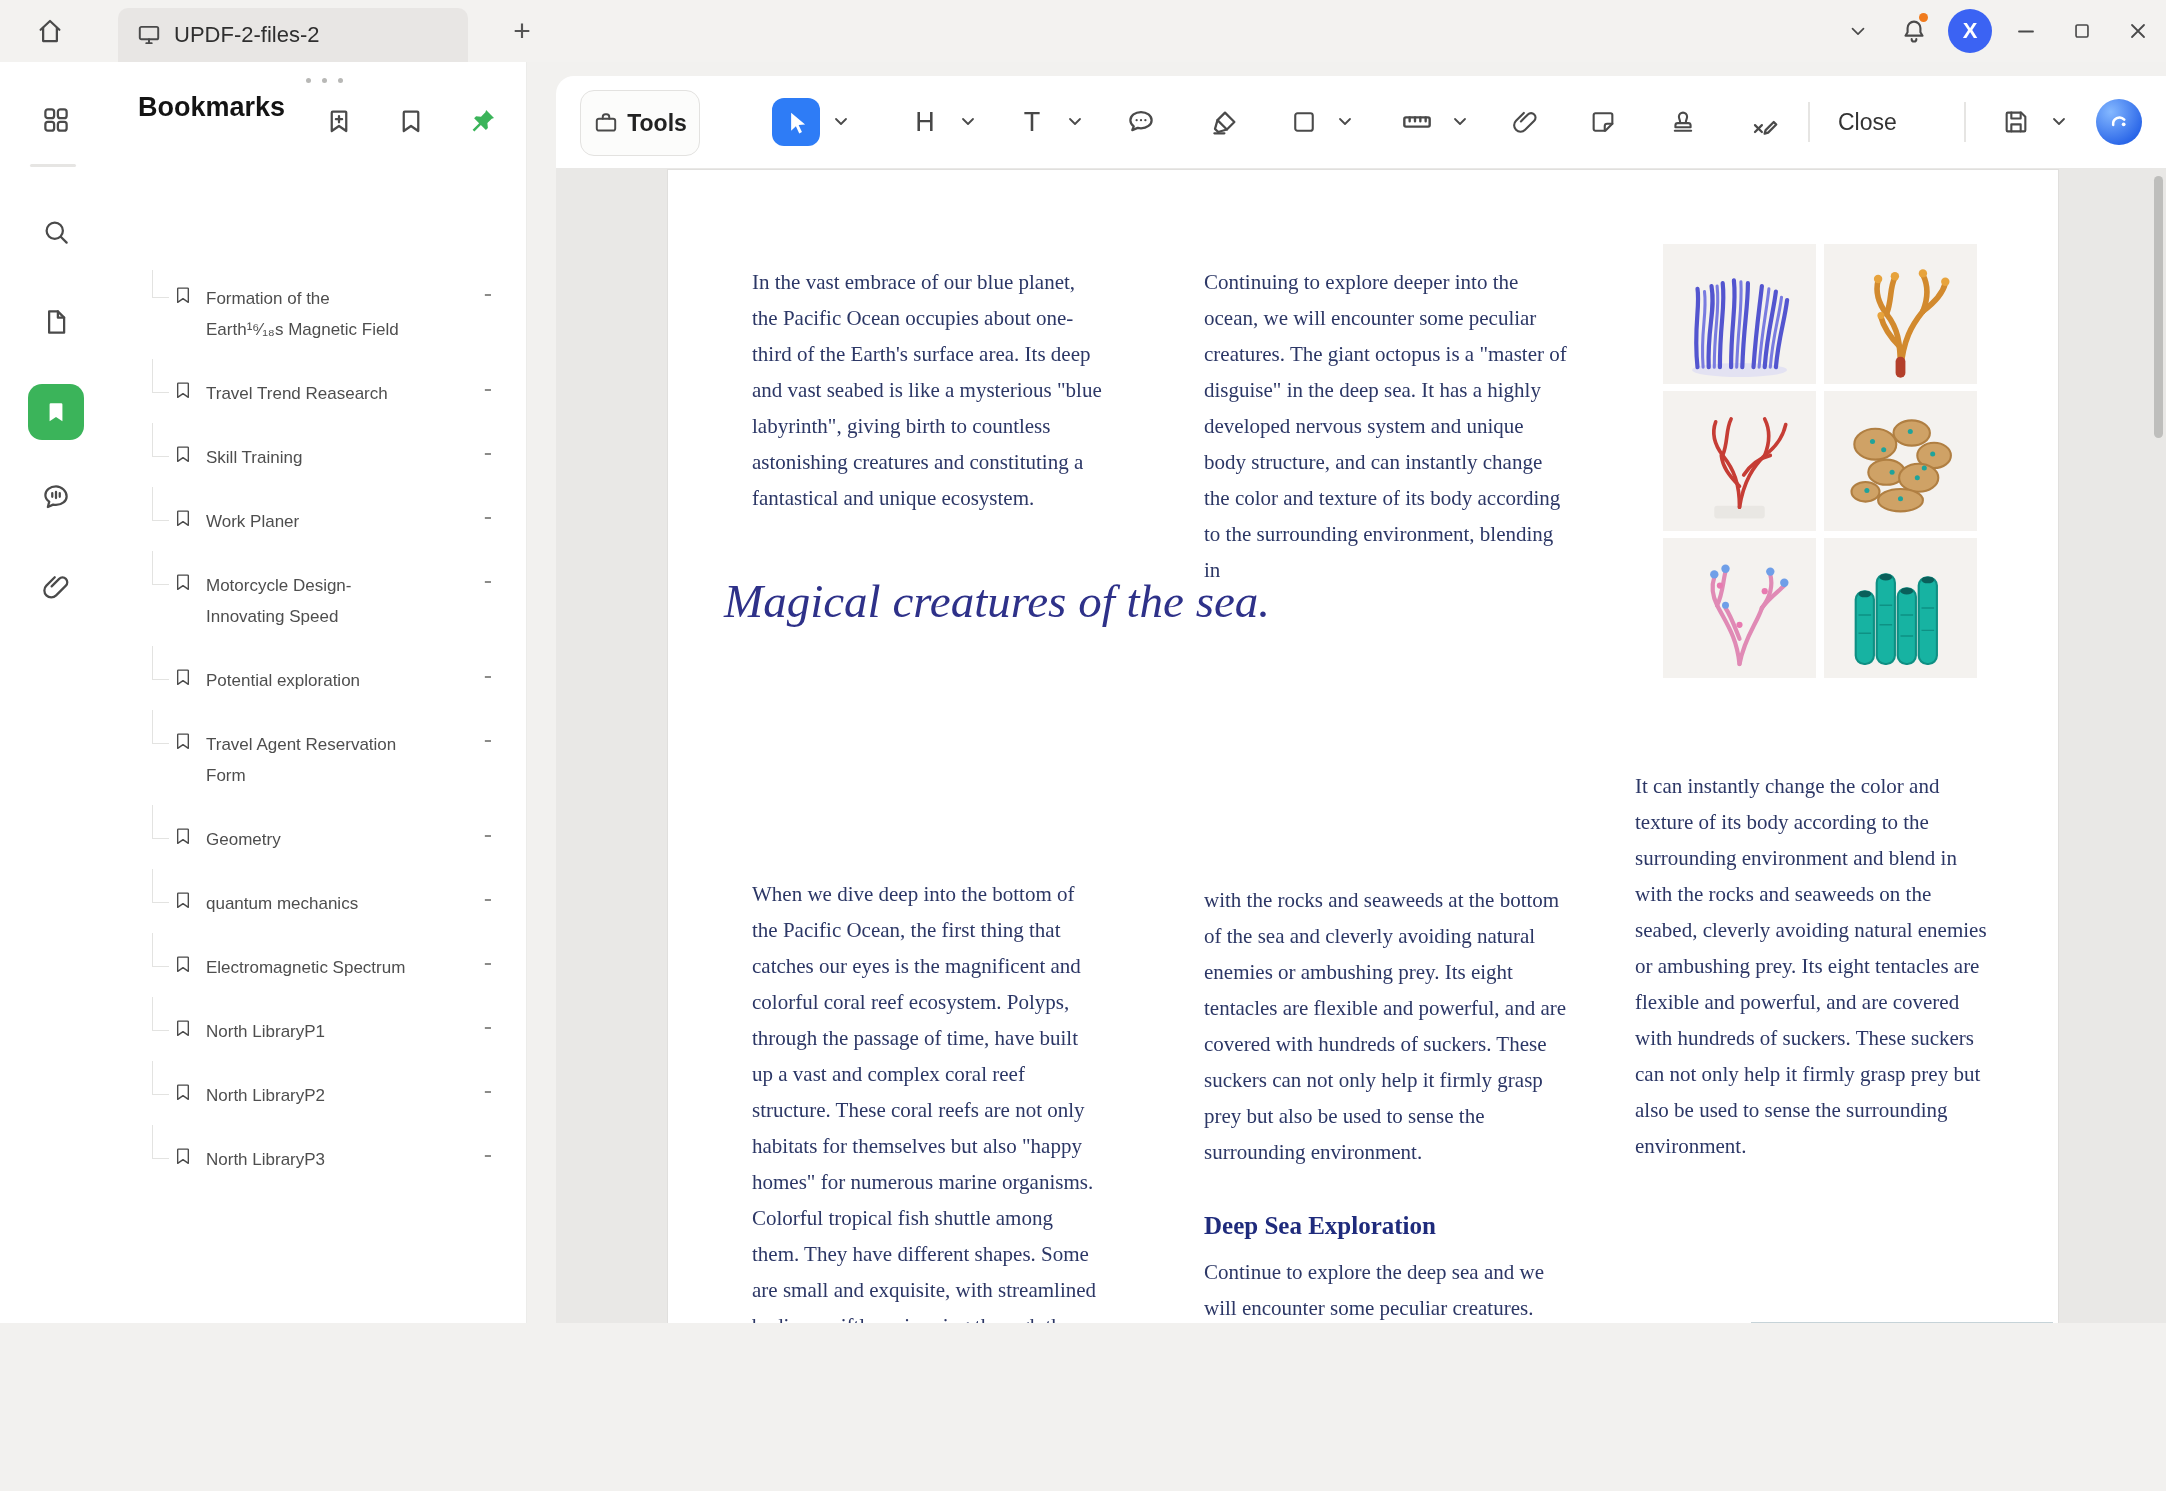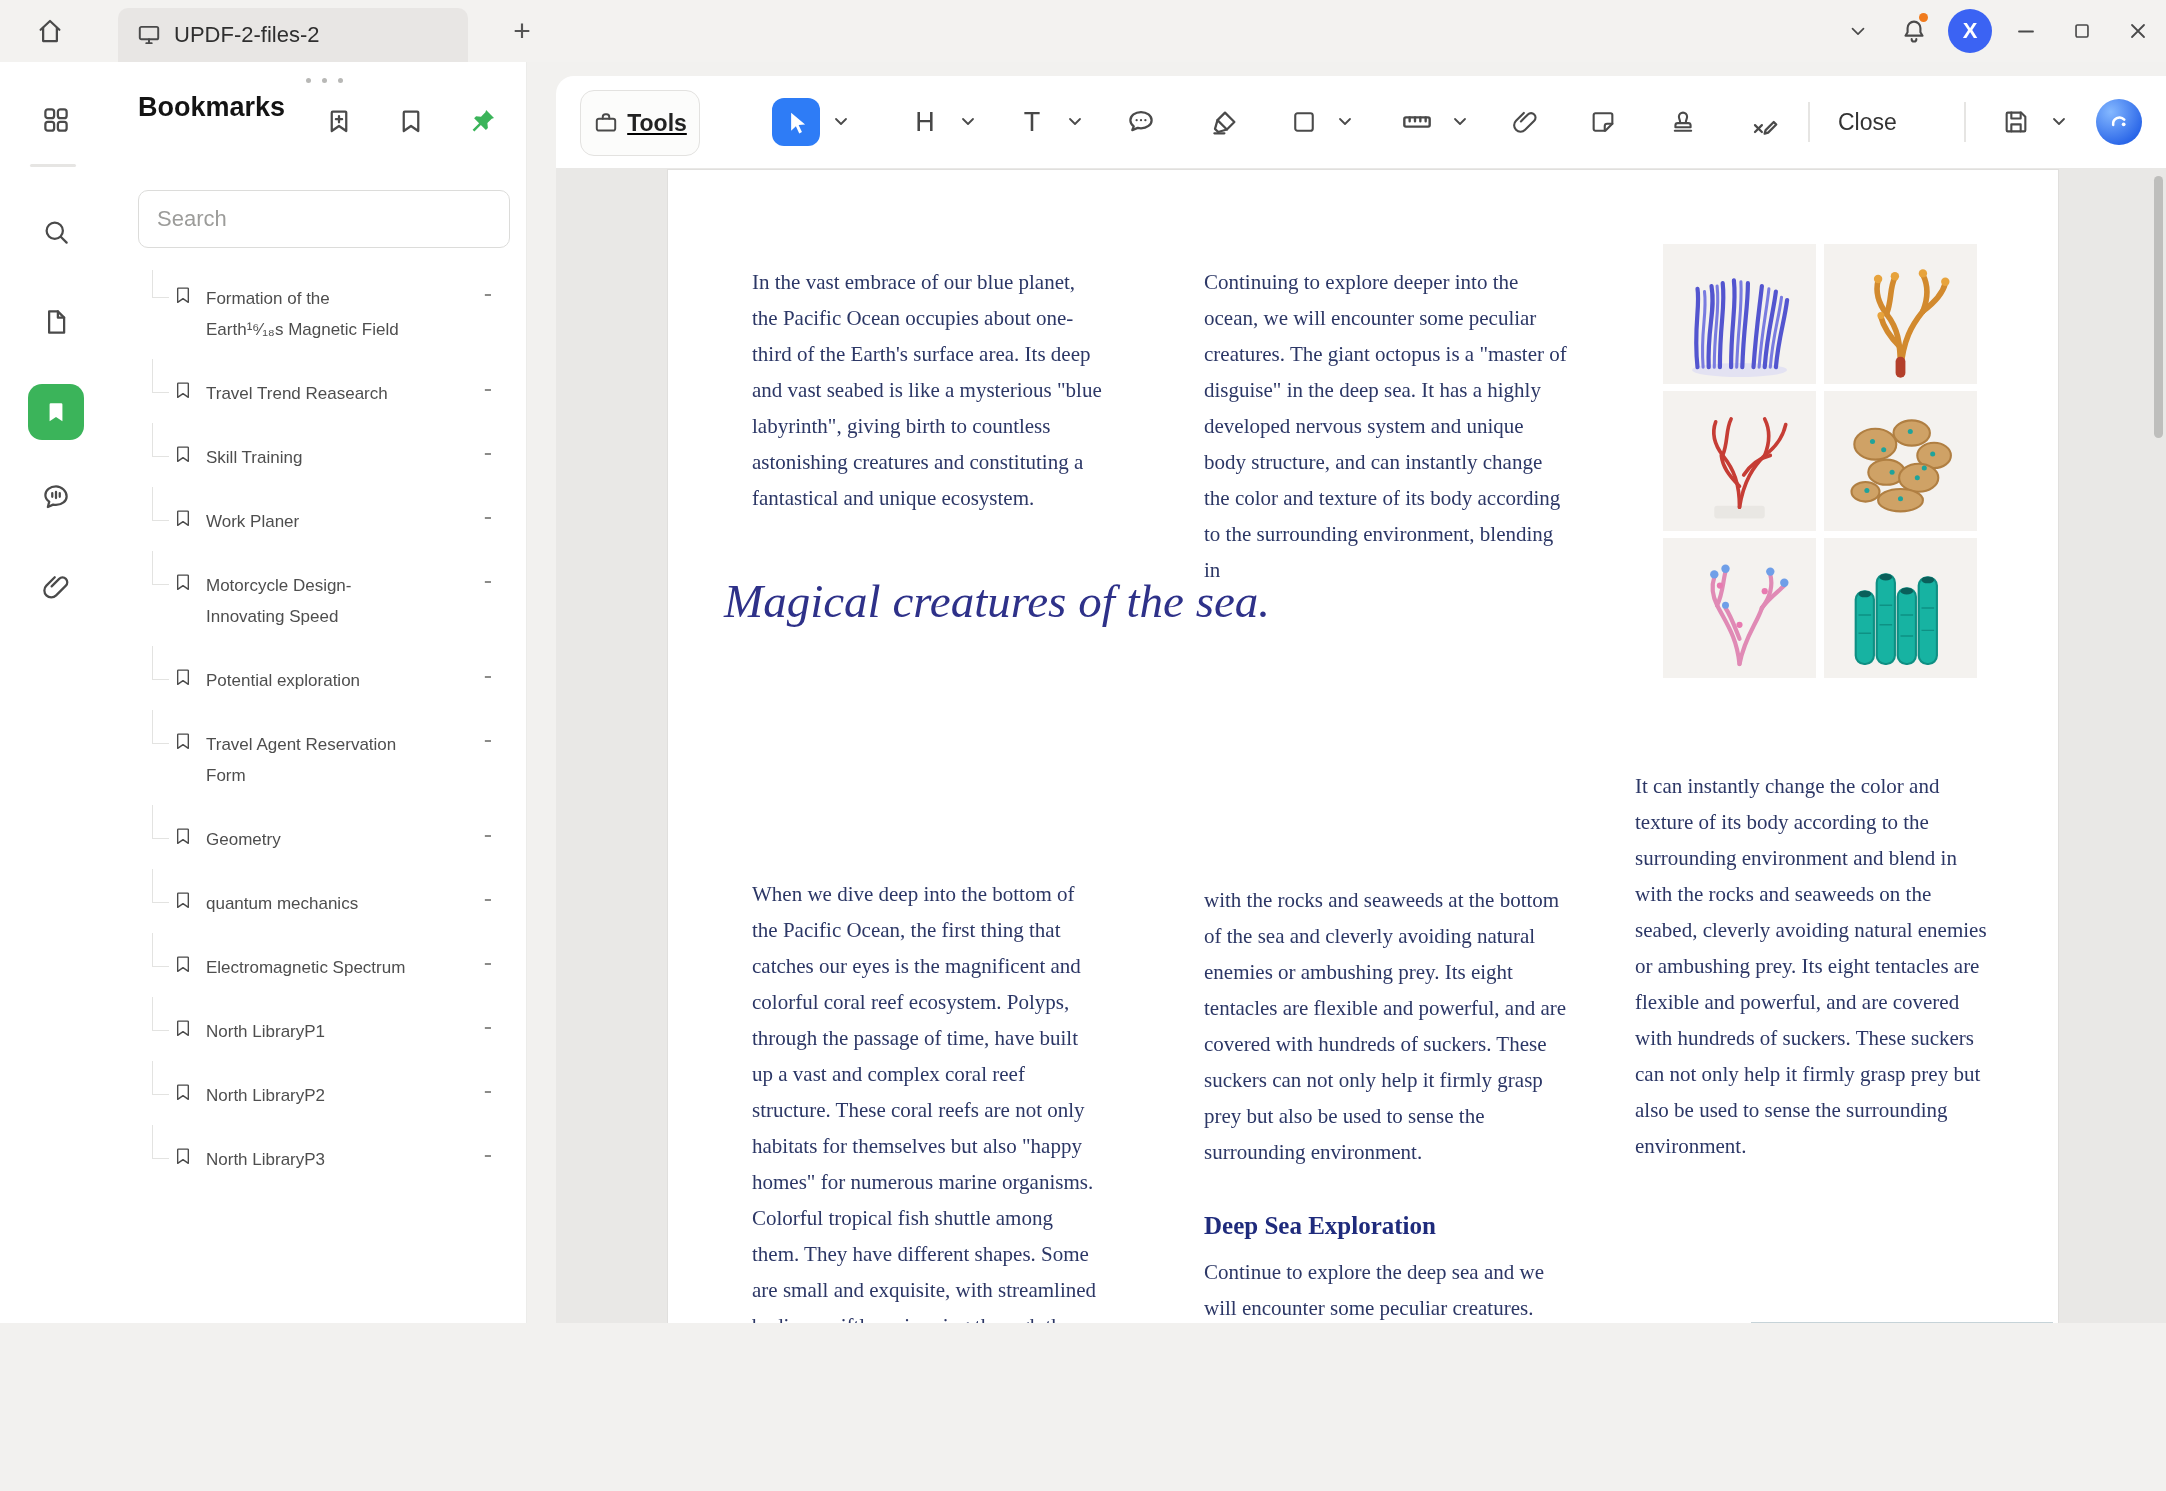--- a/index.html
+++ b/index.html
@@ -34,21 +34,21 @@
   .search-box input::placeholder{color:#9c9c9a;}
   .bm-list{position:absolute;left:0;right:0;top:208px;bottom:0;overflow:hidden;}
   .bm-item{position:relative;margin-bottom:7px;padding:13px 70px 13px 100px;min-height:30px;}
   .bm-tree{position:absolute;left:46px;top:-6px;width:16px;height:33px;border-left:1.6px solid #e3e3e1;border-bottom:1.6px solid #e3e3e1;}
   .bm-ic{position:absolute;left:66px;top:14px;width:22px;height:22px;}
   .bm-label{display:inline-block;max-width:205px;font-size:17px;line-height:31px;color:#4e4e4e;}
   .bm-dash{position:absolute;right:34px;top:9px;font-size:25px;color:#8b8b89;}
   
   .main{position:absolute;left:556px;top:76px;right:0;bottom:0;background:#ffffff;border-top-left-radius:18px;}
   .toolbar{position:absolute;left:0;top:0;right:0;height:92px;}
-  .tools-btn{position:absolute;left:24px;top:14px;width:118px;height:64px;border:1.5px solid #e3e2e0;border-radius:14px;background:#fcfcfb;display:flex;align-items:center;justify-content:center;gap:8px;text-decoration:underline;}
+  .tools-btn{position:absolute;left:24px;top:14px;width:118px;height:64px;border:1.5px solid #e3e2e0;border-radius:14px;background:#fcfcfb;display:flex;align-items:center;justify-content:center;gap:8px;}
   .tools-label{font-size:23px;font-weight:600;color:#222;}
   .tool{position:absolute;top:22px;width:48px;height:48px;display:flex;align-items:center;justify-content:center;}
   .tool-active{background:#2e7cf6;border-radius:12px;}
   .glyph-tool{font-size:27px;font-weight:500;color:#474747;font-family:"Liberation Sans",sans-serif;}
   .chev{position:absolute;top:41px;width:14px;height:10px;}
   .tb-divider{position:absolute;top:26px;width:1.5px;height:40px;background:#e6e5e3;}
   .close-btn{position:absolute;left:1282px;top:0;height:92px;display:flex;align-items:center;font-size:23px;color:#333;}
   .ai-circle{position:absolute;left:1540px;top:23px;width:46px;height:46px;border-radius:50%;background:radial-gradient(circle at 32% 28%,#84b8ff,#2a66e8 75%);display:flex;align-items:center;justify-content:center;}
   
   .viewport{position:absolute;left:0;top:92px;right:0;bottom:0;background:#e9e8e6;overflow:hidden;}
@@ -189,23 +189,20 @@
     <div class="panel-ic-btn" style="left:284px;">
       <svg class="ic" width="30" height="30" viewBox="0 0 24 24">
           <path d="M7 4.5h10a.8.8 0 0 1 .8.8V20l-5.8-4-5.8 4V5.3a.8.8 0 0 1 .8-.8z"></path>
         </svg>
     </div>
     <div class="panel-ic-btn" style="left:356px;">
       <svg width="30" height="30" viewBox="0 0 24 24">
           <path d="M14.5 3.2l6.3 6.3-1.8.6-3.5 3.5.4 3.9-1.6 1.6-4-4-5.2 5.2-1.4-1.4 5.2-5.2-4-4 1.6-1.6 3.9.4 3.5-3.5z" fill="#3bb45a"></path>
         </svg>
     </div>
-    <div class="search-box">
-      <input type="text" placeholder="Search" style="">
-    </div>
 
     <div class="bm-list">
       <div class="bm-item"><span class="bm-tree"></span><svg class="ic thin bm-ic" viewBox="0 0 24 24">
             <path d="M7 4.5h10a.8.8 0 0 1 .8.8V20l-5.8-4-5.8 4V5.3a.8.8 0 0 1 .8-.8z"></path>
           </svg><span class="bm-label">Formation of the Earth¹⁶⁄₁₈s Magnetic Field</span><span class="bm-dash">-</span></div>
       <div class="bm-item"><span class="bm-tree"></span><svg class="ic thin bm-ic" viewBox="0 0 24 24">
             <path d="M7 4.5h10a.8.8 0 0 1 .8.8V20l-5.8-4-5.8 4V5.3a.8.8 0 0 1 .8-.8z"></path>
           </svg><span class="bm-label">Travel Trend Reasearch</span><span class="bm-dash">-</span></div>
       <div class="bm-item"><span class="bm-tree"></span><svg class="ic thin bm-ic" viewBox="0 0 24 24">
             <path d="M7 4.5h10a.8.8 0 0 1 .8.8V20l-5.8-4-5.8 4V5.3a.8.8 0 0 1 .8-.8z"></path>

